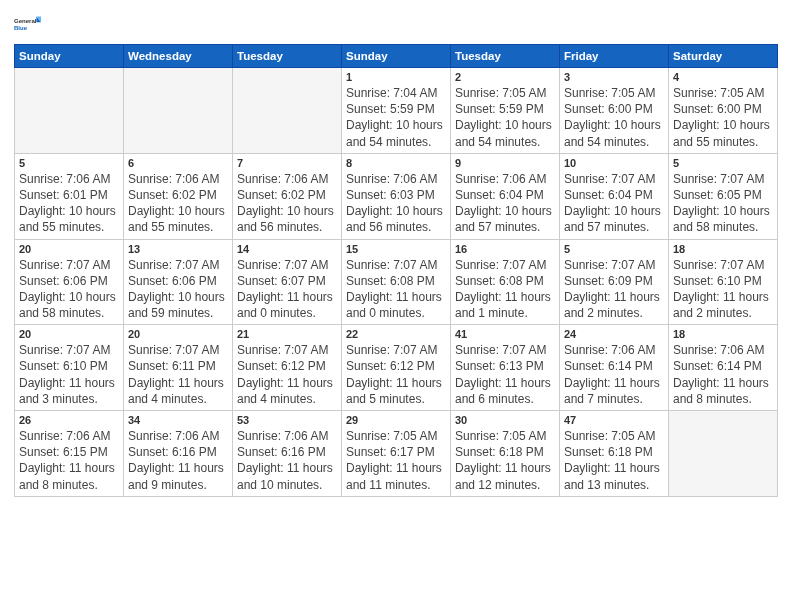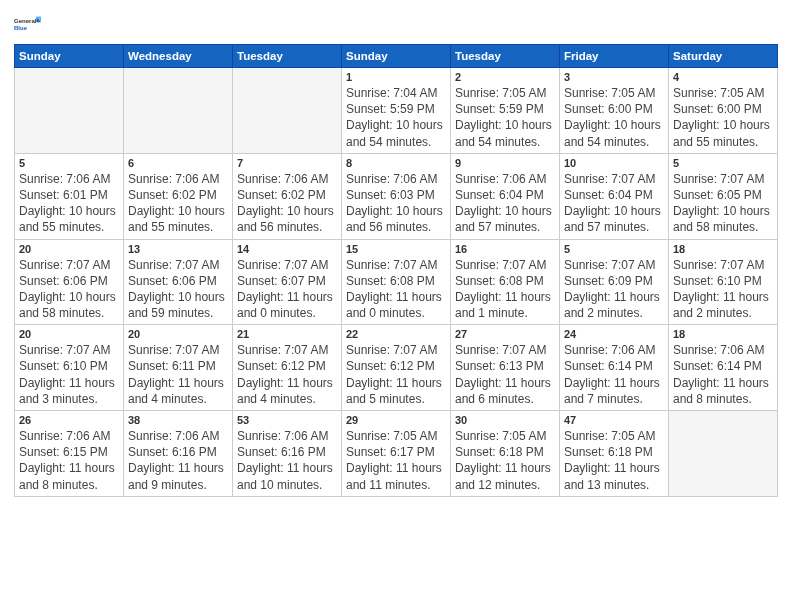--- a/index.html
+++ b/index.html
@@ -251,21 +251,21 @@
 Sunset: 6:12 PM
 Daylight: 11 hours and 4 minutes.</div>
           </td>
           <td>
             <div class="day-num">22</div>
             <div class="day-info" style="white-space: pre-line;">Sunrise: 7:07 AM
 Sunset: 6:12 PM
 Daylight: 11 hours and 5 minutes.</div>
           </td>
           <td>
-            <div class="day-num">27</div>
+            <div class="day-num">41</div>
             <div class="day-info" style="white-space: pre-line;">Sunrise: 7:07 AM
 Sunset: 6:13 PM
 Daylight: 11 hours and 6 minutes.</div>
           </td>
           <td>
             <div class="day-num">24</div>
             <div class="day-info" style="white-space: pre-line;">Sunrise: 7:06 AM
 Sunset: 6:14 PM
 Daylight: 11 hours and 7 minutes.</div>
           </td>
@@ -277,21 +277,21 @@
           </td>
         </tr>
         <tr>
           <td>
             <div class="day-num">26</div>
             <div class="day-info" style="white-space: pre-line;">Sunrise: 7:06 AM
 Sunset: 6:15 PM
 Daylight: 11 hours and 8 minutes.</div>
           </td>
           <td>
-            <div class="day-num">38</div>
+            <div class="day-num">34</div>
             <div class="day-info" style="white-space: pre-line;">Sunrise: 7:06 AM
 Sunset: 6:16 PM
 Daylight: 11 hours and 9 minutes.</div>
           </td>
           <td>
             <div class="day-num">53</div>
             <div class="day-info" style="white-space: pre-line;">Sunrise: 7:06 AM
 Sunset: 6:16 PM
 Daylight: 11 hours and 10 minutes.</div>
           </td>

